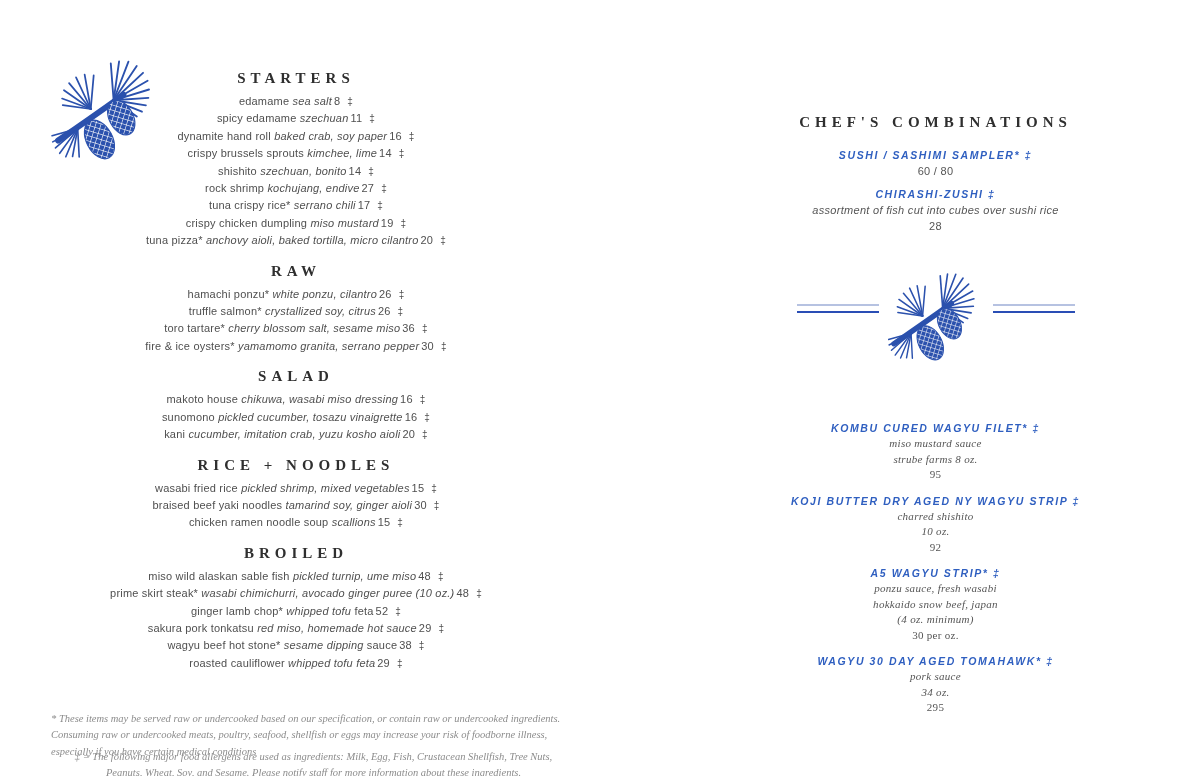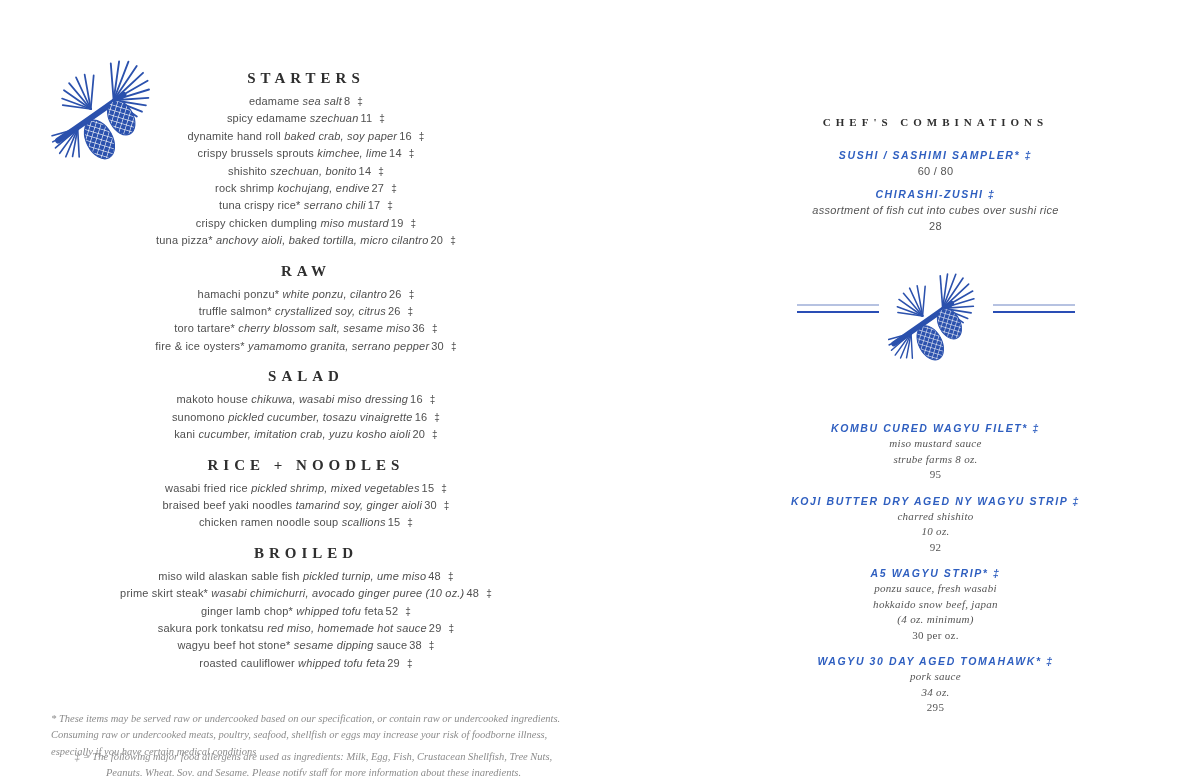--- a/index.html
+++ b/index.html
@@ -10,21 +10,21 @@
   }
   .page{position:absolute;inset:0;background:#ffffff;}
 
   
   .pine-left{position:absolute;left:50px;top:48px;width:112px;height:122px;}
   .pine-left svg{width:100%;height:100%;}
 
   
   .left-col{
     position:absolute;left:0;top:0;width:592px;
-    text-align:center;color:#4f4f4f;padding-left:10px;
+    text-align:center;color:#4f4f4f;
   }
   .sections{padding-top:68px;}
   .menu-section{margin:0;}
   .section-title{
     font-family:"Liberation Serif","DejaVu Serif",serif;
     font-size:15px;font-weight:600;letter-spacing:5px;
     color:#2f2f2f;line-height:20px;
     margin:11px 0 5px 0;
   }
   .menu-section:first-child .section-title{margin-top:0;}
@@ -45,21 +45,21 @@
   .fn1{left:35px;top:695px;width:525px;text-align:left;}
   .fn2{left:40px;top:733px;width:515px;text-align:center;}
 
   
   .right-col{
     position:absolute;left:763px;top:0;width:345px;
     text-align:center;color:#555555;
   }
   .chefs-title{
     font-family:"Liberation Serif","DejaVu Serif",serif;
-    font-size:11px;font-weight:600;letter-spacing:5px;
+    font-size:15px;font-weight:600;letter-spacing:5px;
     color:#2f2f2f;line-height:20px;margin:112px 0 0 0;
   }
   .blue-title{
     font-size:10.5px;font-weight:700;font-style:italic;letter-spacing:1.6px;
     color:#2f5fc0;line-height:16px;margin:0;
   }
   .group{margin-top:10px;}
   .combos .group:first-child{margin-top:15px;}
   .combos .group + .group{margin-top:7px;}
   .steaks .group:first-child{margin-top:48px;}

